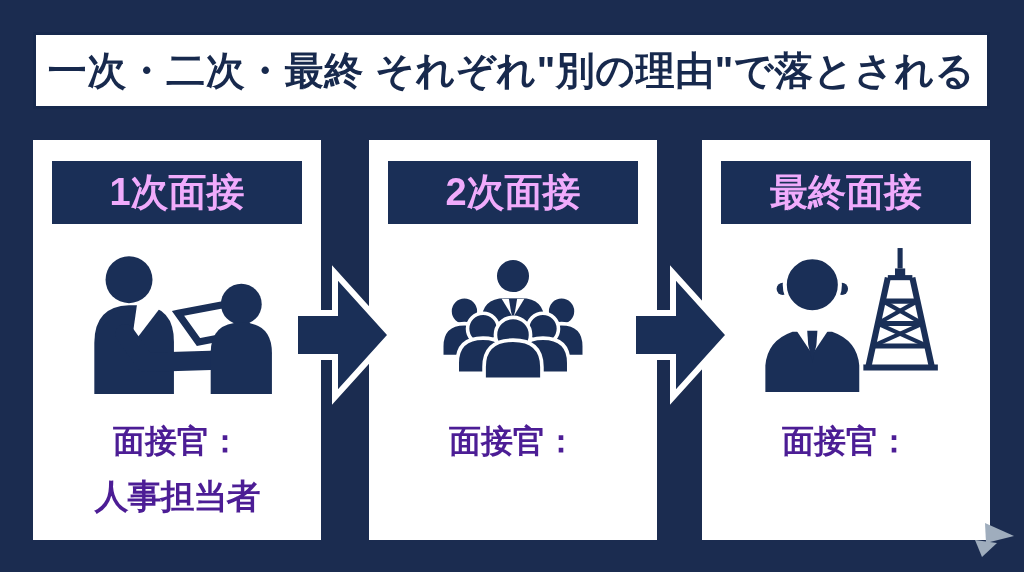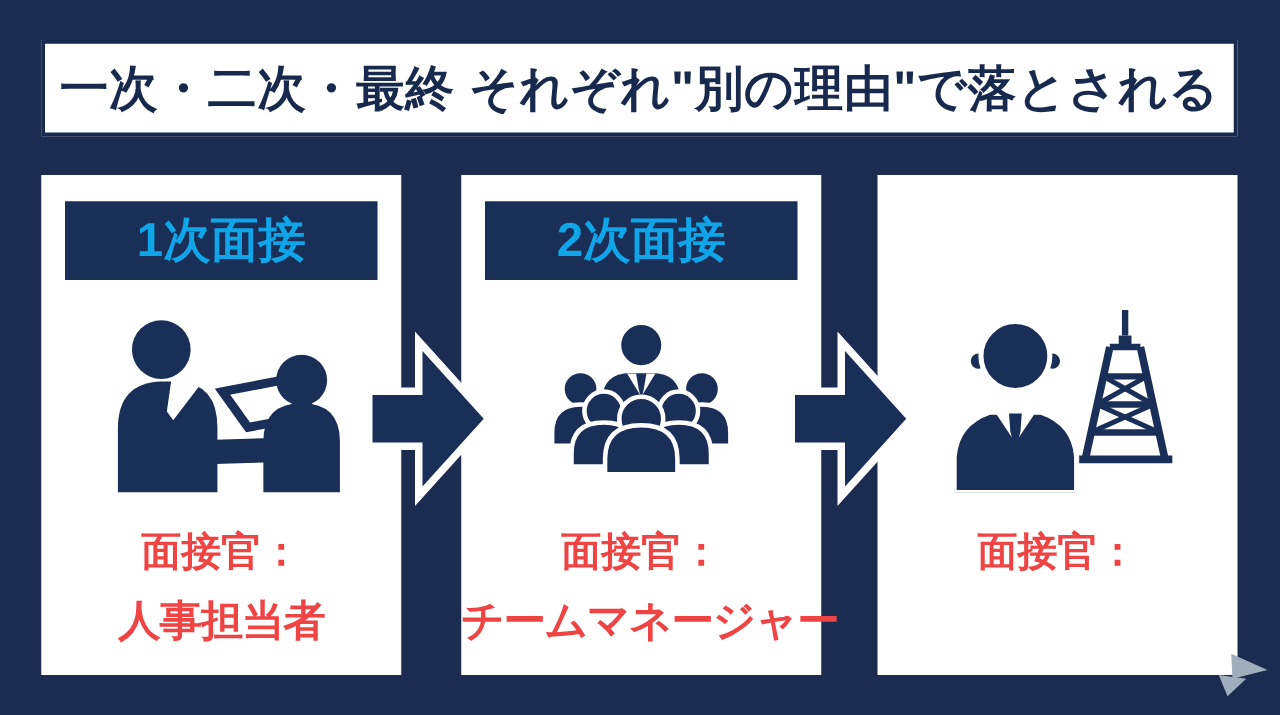--- a/index.html
+++ b/index.html
@@ -33,37 +33,37 @@
     top: 140px;
     width: 288px; height: 400px;
     background: #ffffff;
     z-index: 1;
   }
   .card-title {
     position: absolute;
     left: 19px; right: 19px; top: 21px;
     height: 63px;
     background: #1a2f57;
-    color: #0ea5e9;
+    color: #f0abfc;
     display: flex; align-items: center; justify-content: center;
     font-size: 38px;
     font-weight: 800;
     white-space: nowrap;
   }
   .icon-wrap {
     position: absolute;
     left: 0; right: 0; top: 102px;
     height: 155px;
     display: flex; align-items: center; justify-content: center;
   }
   .card-footer {
     position: absolute;
     left: 0; right: 0; top: 280px;
     text-align: center;
-    color: #ef4444;
+    color: #4c1d95;
     font-weight: 800;
   }
   .card-footer .line1 { font-size: 32px; margin-bottom: 10px; white-space: nowrap; }
   .card-footer .line2 { font-size: 34px; letter-spacing: -1px; white-space: nowrap; }
   .flow-arrow {
     position: absolute;
     top: 265px;
     width: 106px; height: 140px;
     z-index: 3;
   }
@@ -125,25 +125,25 @@
         <circle class="ink" cx="61" cy="71" r="15" stroke="#ffffff" stroke-width="3.5"></circle>
         <path class="ink" d="M36,114 v-10 q0,-24 25,-24 q25,0 25,24 v10 z" stroke="#ffffff" stroke-width="3.5"></path>
         <circle class="ink" cx="119" cy="71" r="15" stroke="#ffffff" stroke-width="3.5"></circle>
         <path class="ink" d="M94,114 v-10 q0,-24 25,-24 q25,0 25,24 v10 z" stroke="#ffffff" stroke-width="3.5"></path>
         <circle class="ink" cx="90" cy="77" r="17" stroke="#ffffff" stroke-width="3.5"></circle>
         <path class="ink" d="M62,120 v-12 q0,-26 28,-26 q28,0 28,26 v12 z" stroke="#ffffff" stroke-width="3.5"></path>
       </svg>
     </div>
     <div class="card-footer">
       <div class="line1">面接官：</div>
-      <div class="line2">チームマネージャー</div>
     </div>
   </div>
 
   <div class="card" style="left:702px">
+    <div class="card-title">最終面接</div>
     <div class="icon-wrap">
       <svg width="196" height="148" viewBox="0 0 190 145">
 
         <g class="ink-stroke" fill="none">
           <line x1="148" y1="2" x2="148" y2="22" stroke-width="5"></line>
           <rect x="143" y="22" width="10" height="9" fill="#1a2f57" stroke="none"></rect>
           <line x1="136" y1="31" x2="160" y2="31" stroke-width="5"></line>
           <line x1="136" y1="31" x2="117" y2="118" stroke-width="6"></line>
           <line x1="160" y1="31" x2="179" y2="118" stroke-width="6"></line>
           <line x1="131" y1="54" x2="165" y2="54" stroke-width="5"></line>

